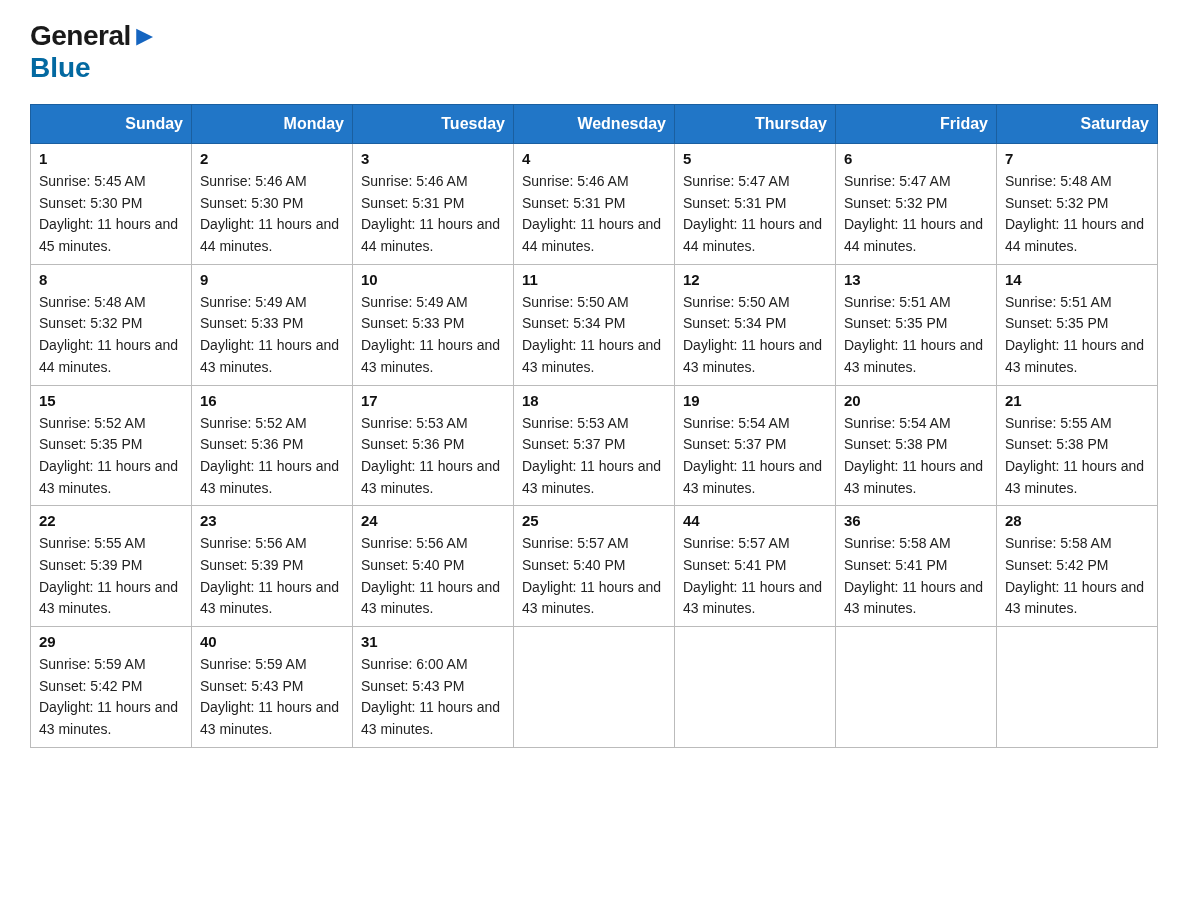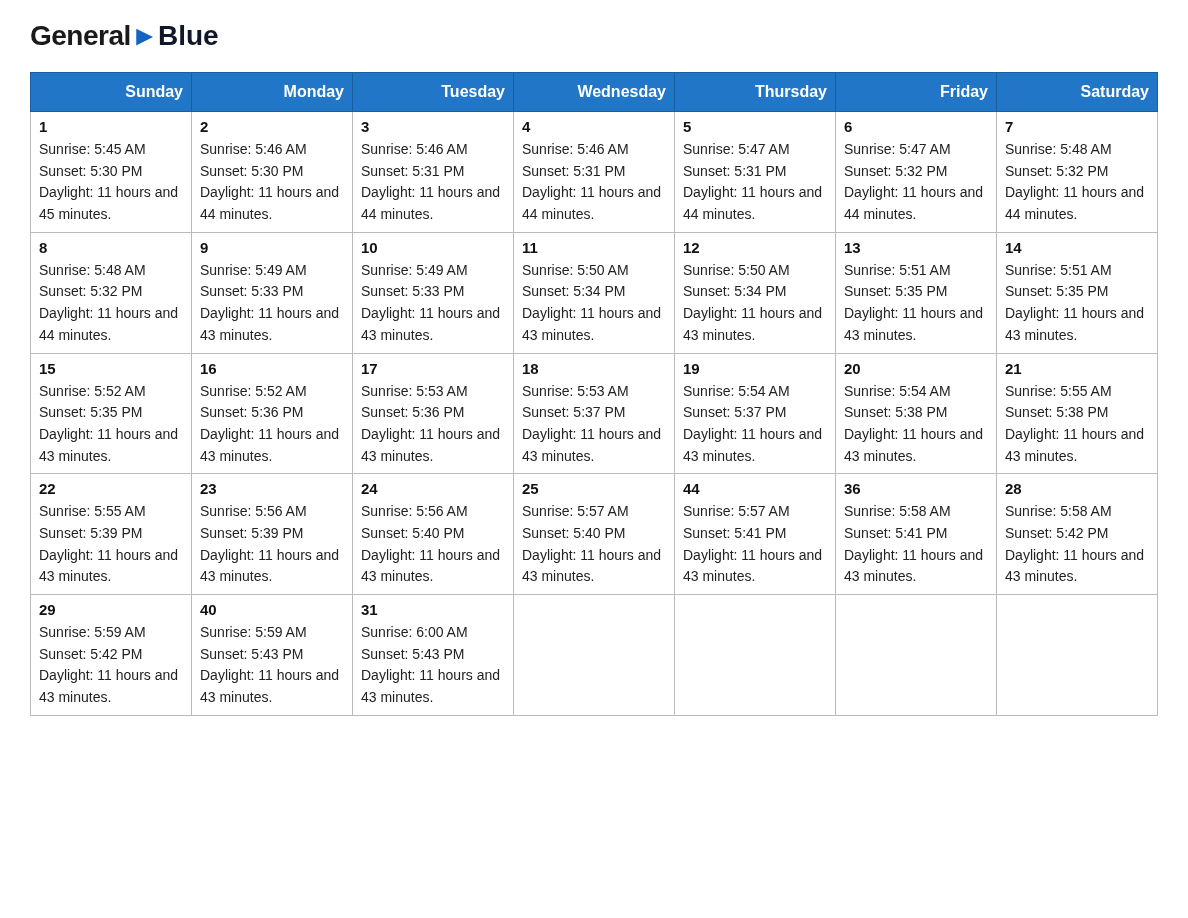--- a/index.html
+++ b/index.html
@@ -11,36 +11,36 @@
       padding: 20px 30px;
     }
     .header {
       display: flex;
       justify-content: space-between;
       align-items: flex-start;
       margin-bottom: 20px;
     }
     .logo {
       display: flex;
-      flex-direction: row;
+      flex-direction: column;
       align-items: flex-start;
     }
     .logo-general {
       font-size: 28px;
       font-weight: bold;
       color: #1a1a1a;
       letter-spacing: -0.5px;
     }
     .logo-general span {
       color: #1565c0;
     }
     .logo-blue {
       font-size: 28px;
       font-weight: bold;
-      color: #0f172a;
+      color: #0369a1;
     }
     .logo-line {
       display: flex;
       align-items: center;
       gap: 0;
     }
     .title-block {
       text-align: right;
     }
     .month-year {

